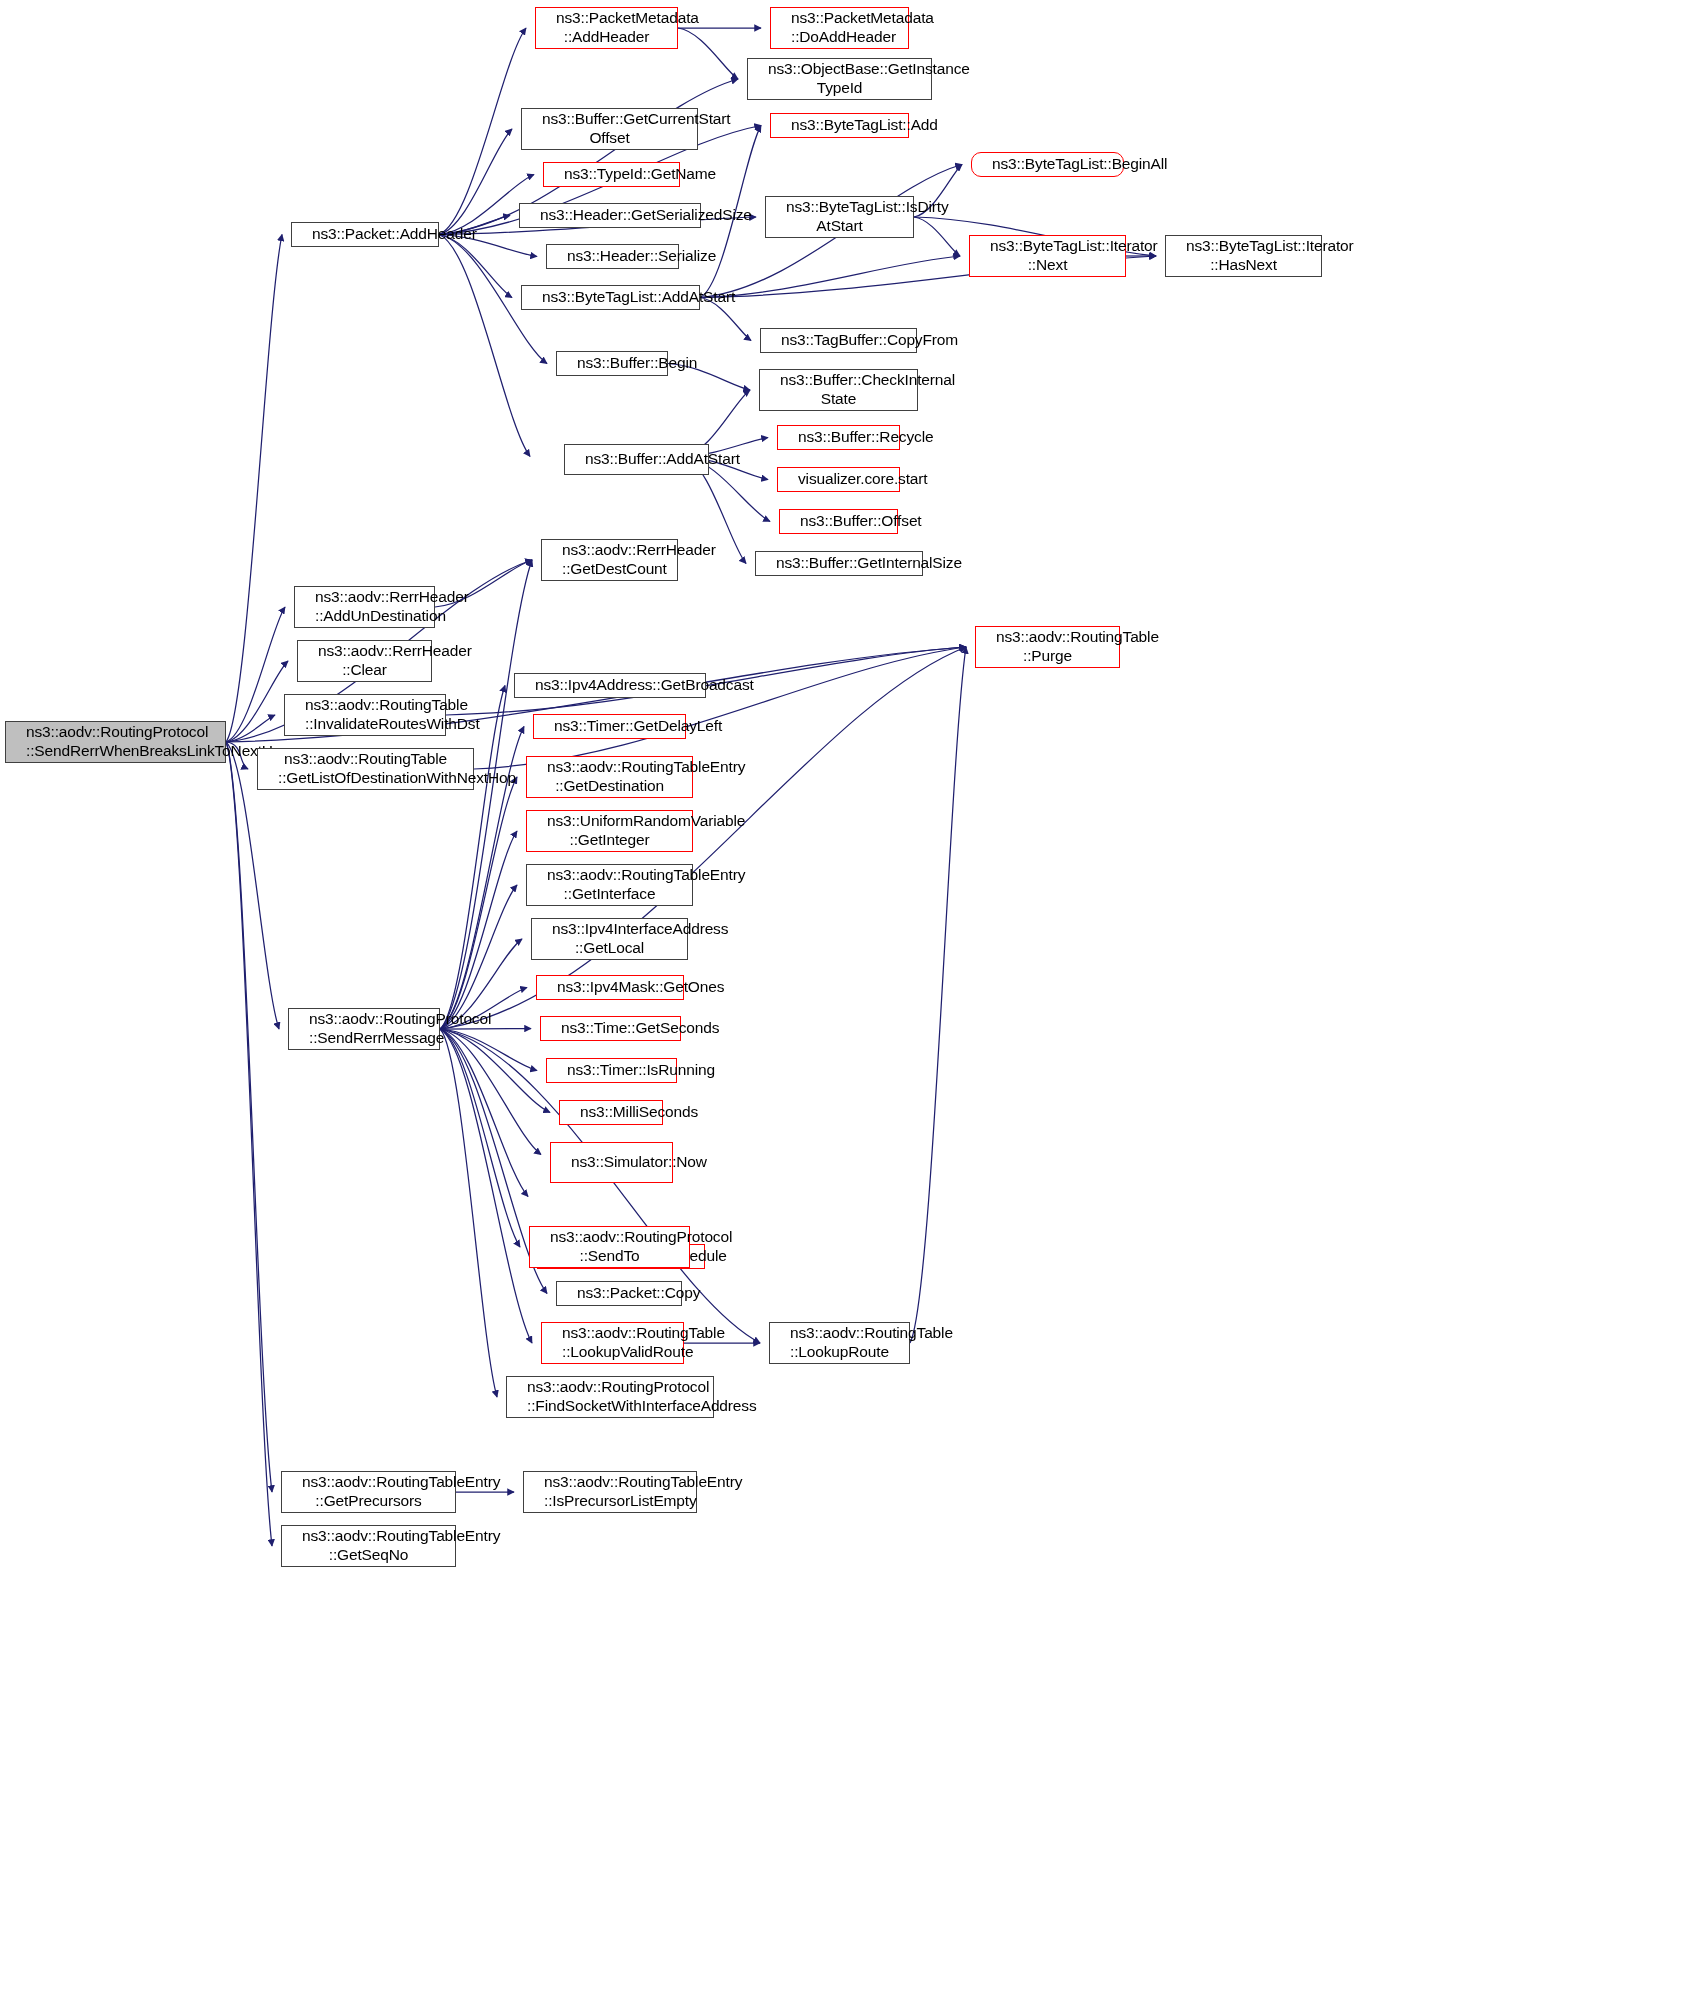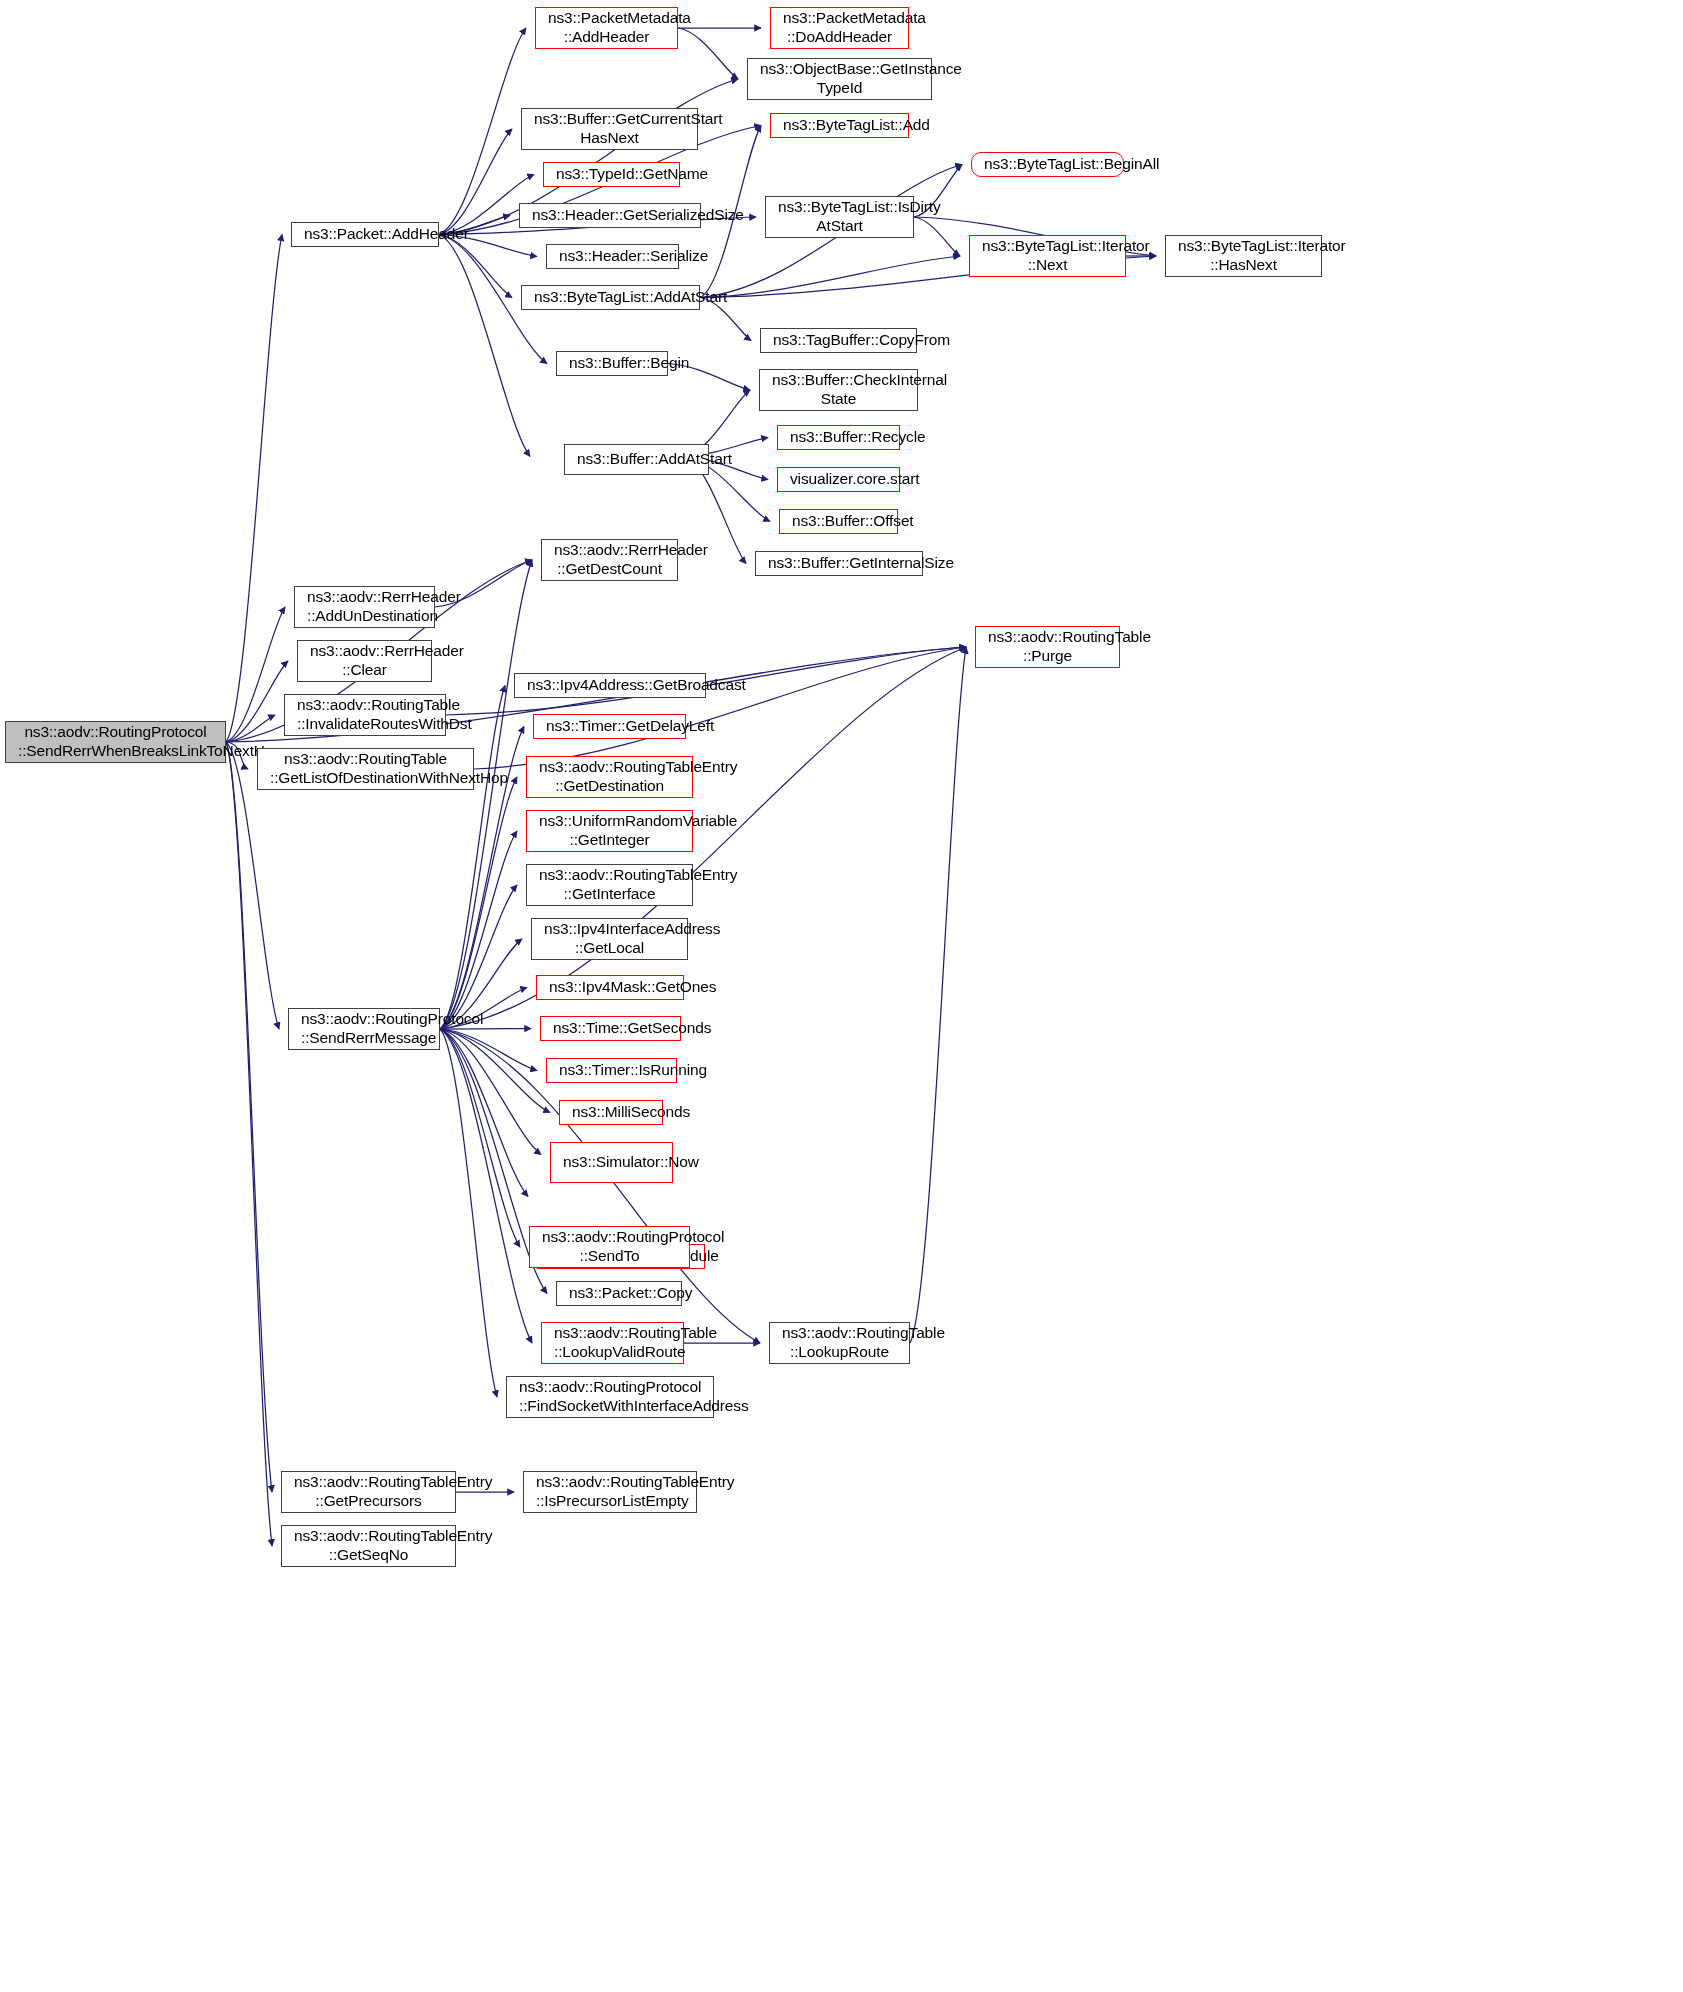--- a/index.html
+++ b/index.html
@@ -20,21 +20,21 @@
     align-items:center;
     justify-content:center;
     text-align:center;
     background:#ffffff;
     border:1px solid #404040;
     color:#000000;
     font-size:15.5px;
     line-height:1.22;
     letter-spacing:-0.15px;
     white-space:pre-line;
-    padding:1px 12px;
+    padding:1px 20px;
     z-index:3;
   }
   .node.red{border:1px solid #ff0000;}
   .node.root{
     background:#bfbfbf;
     border:1px solid #404040;
   }
   .node span{display:block;width:100%;}
 </style>
 </head>
@@ -115,21 +115,21 @@
       <div class="node root" style="left: 5px; top: 721px; width: 221px; height: 42px;"><span>ns3::aodv::RoutingProtocol
 ::SendRerrWhenBreaksLinkToNextHop</span></div>
       <div class="node" style="left: 291px; top: 222px; width: 148px; height: 25px;"><span>ns3::Packet::AddHeader</span></div>
       <div class="node red" style="left: 535px; top: 7px; width: 143px; height: 42px;"><span>ns3::PacketMetadata
 ::AddHeader</span></div>
       <div class="node red" style="left: 770px; top: 7px; width: 139px; height: 42px;"><span>ns3::PacketMetadata
 ::DoAddHeader</span></div>
       <div class="node" style="left: 747px; top: 58px; width: 185px; height: 42px;"><span>ns3::ObjectBase::GetInstance
 TypeId</span></div>
       <div class="node" style="left: 521px; top: 108px; width: 177px; height: 42px;"><span>ns3::Buffer::GetCurrentStart
-HasNext</span></div>
+Offset</span></div>
       <div class="node red" style="left: 543px; top: 162px; width: 137px; height: 25px;"><span>ns3::TypeId::GetName</span></div>
       <div class="node" style="left: 519px; top: 203px; width: 182px; height: 25px;"><span>ns3::Header::GetSerializedSize</span></div>
       <div class="node" style="left: 546px; top: 244px; width: 133px; height: 25px; text-align: center;"><span>ns3::Header::Serialize</span></div>
       <div class="node" style="left: 521px; top: 285px; width: 179px; height: 25px;"><span>ns3::ByteTagList::AddAtStart</span></div>
       <div class="node red" style="left: 770px; top: 113px; width: 139px; height: 25px;"><span>ns3::ByteTagList::Add</span></div>
       <div class="node" style="left: 765px; top: 196px; width: 149px; height: 42px;"><span>ns3::ByteTagList::IsDirty
 AtStart</span></div>
       <div class="node red" style="left: 971px; top: 152px; width: 153px; height: 25px; border-radius: 10px;"><span>ns3::ByteTagList::BeginAll</span></div>
       <div class="node red" style="left: 969px; top: 235px; width: 157px; height: 42px;"><span>ns3::ByteTagList::Iterator
 ::Next</span></div>

